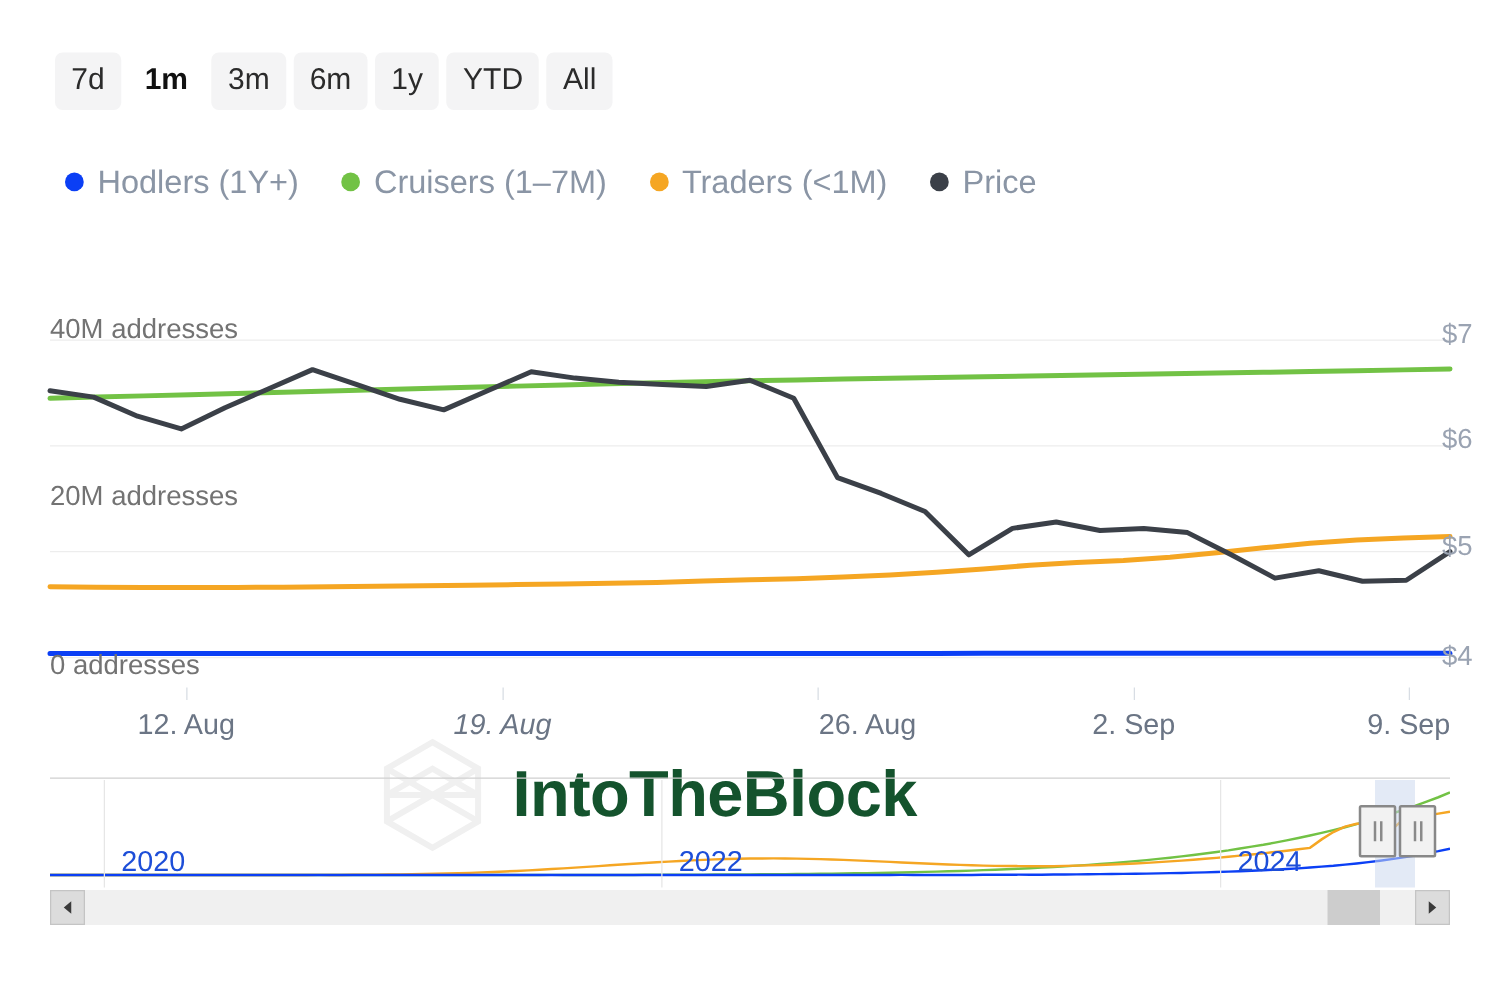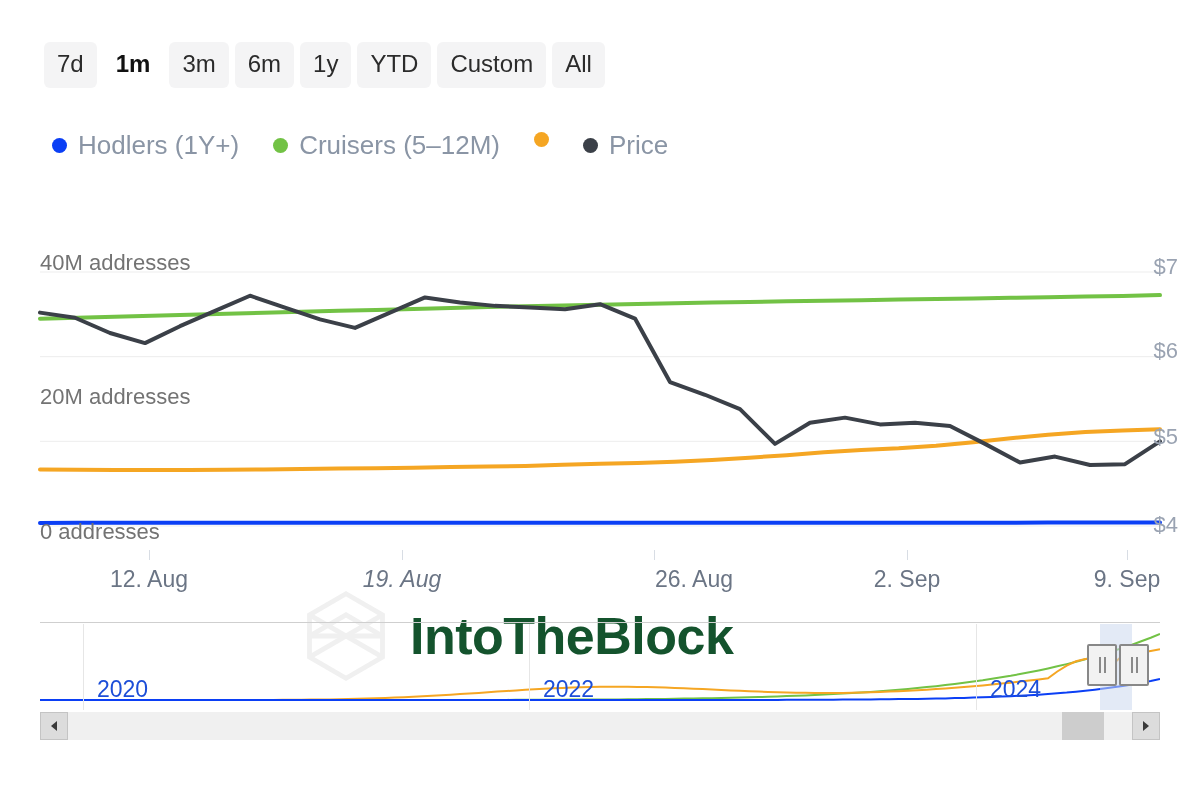--- a/index.html
+++ b/index.html
@@ -233,35 +233,35 @@
 </head>
 <body>
 
 <div id="range-selector">
     <button class="range-btn">7d</button>
     <button class="range-btn active">1m</button>
     <button class="range-btn">3m</button>
     <button class="range-btn">6m</button>
     <button class="range-btn">1y</button>
     <button class="range-btn">YTD</button>
-    <button class="range-btn">Custom</button>
     <button class="range-btn">All</button>
   </div>
 
 <div id="legend">
     <div class="legend-item">
       <span class="legend-dot" style="background: rgb(11, 63, 245);"></span>
       <span class="legend-label">Hodlers (1Y+)</span>
     </div>
     <div class="legend-item">
       <span class="legend-dot" style="background: rgb(114, 194, 69);"></span>
-      <span class="legend-label">Cruisers (5–12M)</span>
+      <span class="legend-label">Cruisers (1–7M)</span>
     </div>
     <div class="legend-item">
       <span class="legend-dot" style="background: rgb(245, 166, 35);"></span>
+      <span class="legend-label">Traders (&lt;1M)</span>
     </div>
     <div class="legend-item">
       <span class="legend-dot" style="background: rgb(59, 64, 72);"></span>
       <span class="legend-label">Price</span>
     </div>
   </div>
 
 <div id="chart-area">
 
   <svg id="plot-svg" width="1200" height="324" viewBox="0 0 1200 324">

